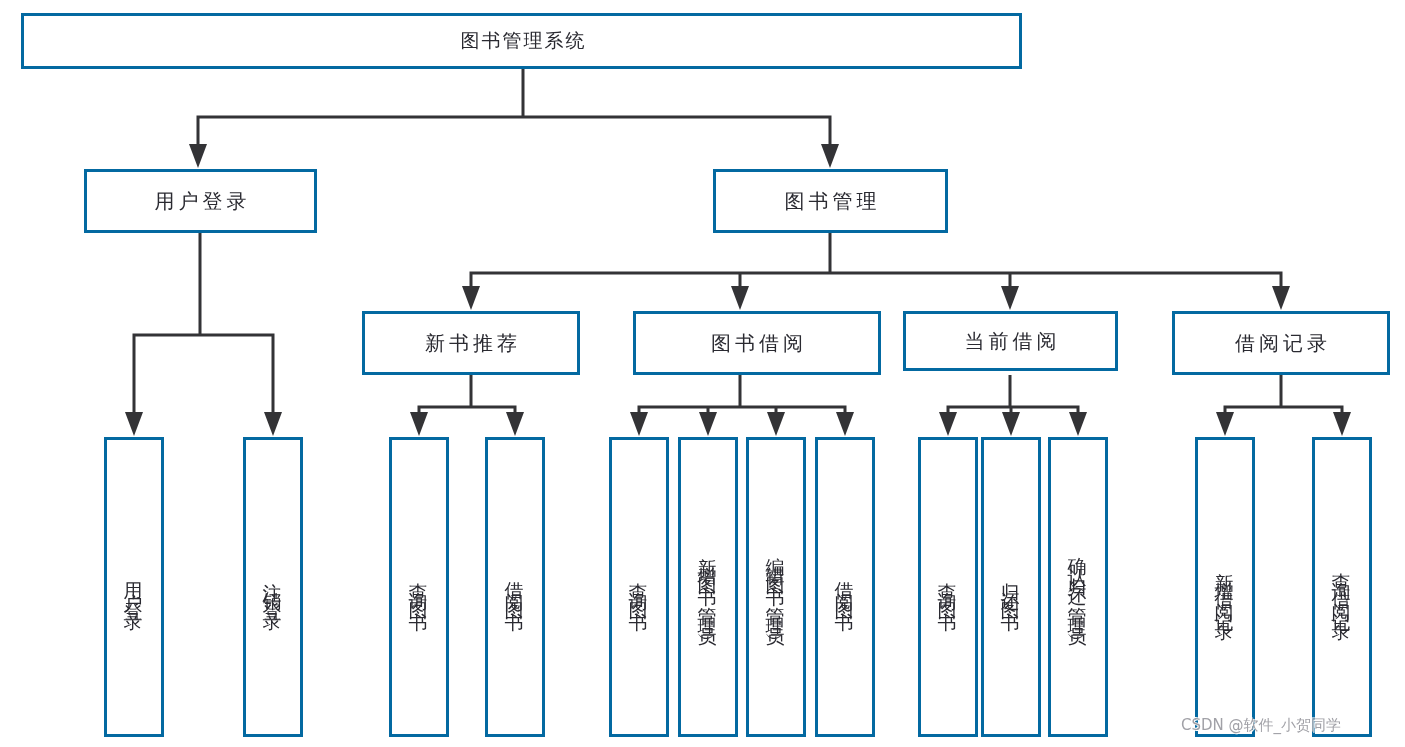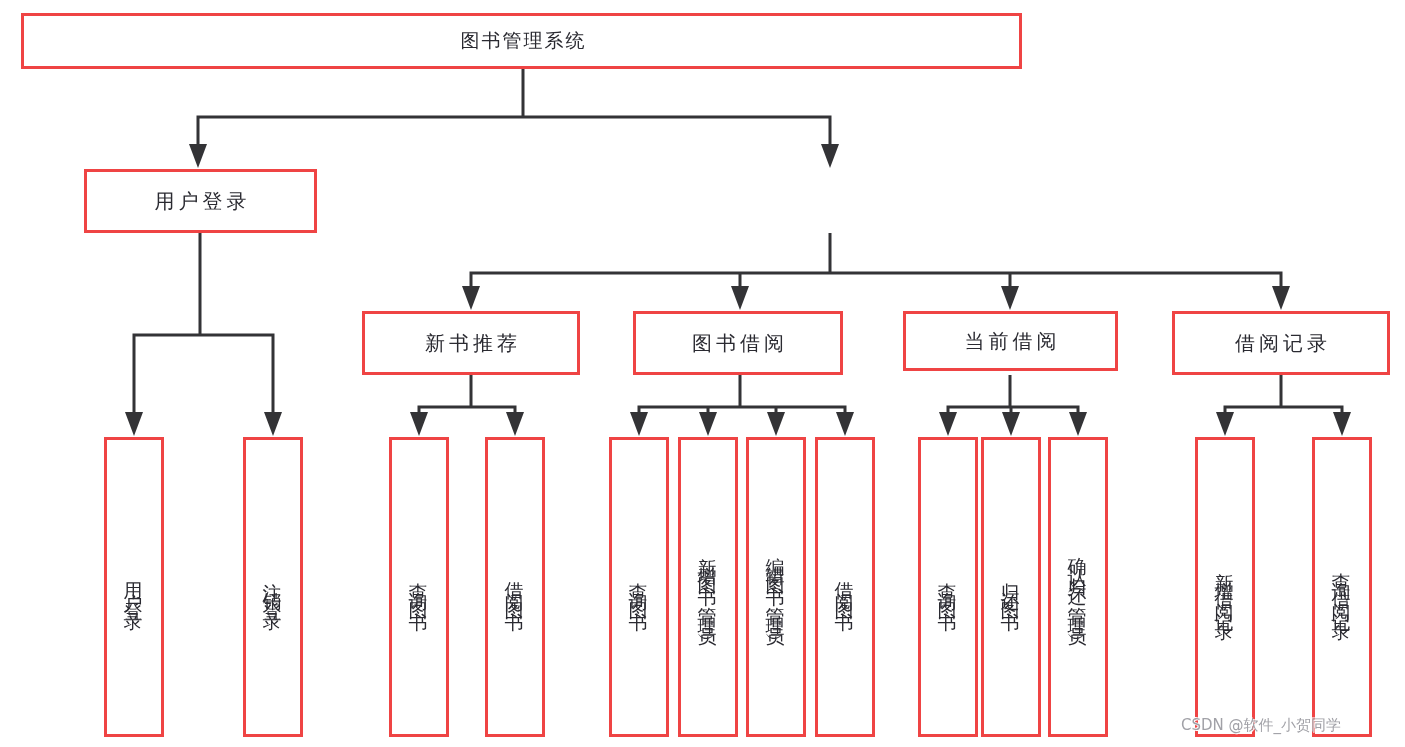--- a/index.html
+++ b/index.html
@@ -13,21 +13,21 @@
   }
   #wires {
     position: absolute;
     left: 0; top: 0;
     width: 1405px; height: 747px;
     z-index: 1;
   }
   .n {
     position: absolute;
     background: #ffffff;
-    border: 3px solid #ef4444;
+    border: 3px solid #0369a1;
     box-sizing: border-box;
     display: flex;
     align-items: center;
     justify-content: center;
     color: #2a2a31;
     z-index: 2;
   }
   .h {
     font-size: 20px;
     letter-spacing: 4px;
@@ -74,23 +74,24 @@
              M125 412H143L134 436Z M264 412H282L273 436Z
              M410 412H428L419 436Z M506 412H524L515 436Z
              M630 412H648L639 436Z M699 412H717L708 436Z M767 412H785L776 436Z M836 412H854L845 436Z
              M939 412H957L948 436Z M1002 412H1020L1011 436Z M1069 412H1087L1078 436Z
              M1216 412H1234L1225 436Z M1333 412H1351L1342 436Z" fill="#333336" stroke="none"></path>
   </svg>
 
   <div class="n h root" style="left:21px; top:13px; width:1001px; height:56px;">图书管理系统</div>
 
   <div class="n h" style="left:84px; top:169px; width:233px; height:64px;">用户登录</div>
+  <div class="n h" style="left:713px; top:169px; width:235px; height:64px;">图书管理</div>
 
   <div class="n h" style="left:362px; top:311px; width:218px; height:64px;">新书推荐</div>
-  <div class="n h" style="left:633px; top:311px; width:210px; height:64px;">图书借阅</div>
+  <div class="n h" style="left:633px; top:311px; width:248px; height:64px;">图书借阅</div>
   <div class="n h" style="left:903px; top:311px; width:215px; height:60px;">当前借阅</div>
   <div class="n h" style="left:1172px; top:311px; width:218px; height:64px;">借阅记录</div>
 
   <div class="n v" style="left:104px;">用户登录</div>
   <div class="n v" style="left:243px;">注销登录</div>
 
   <div class="n v" style="left:389px;">查询图书</div>
   <div class="n v" style="left:485px;">借阅图书</div>
 
   <div class="n v" style="left:609px;">查询图书</div>

